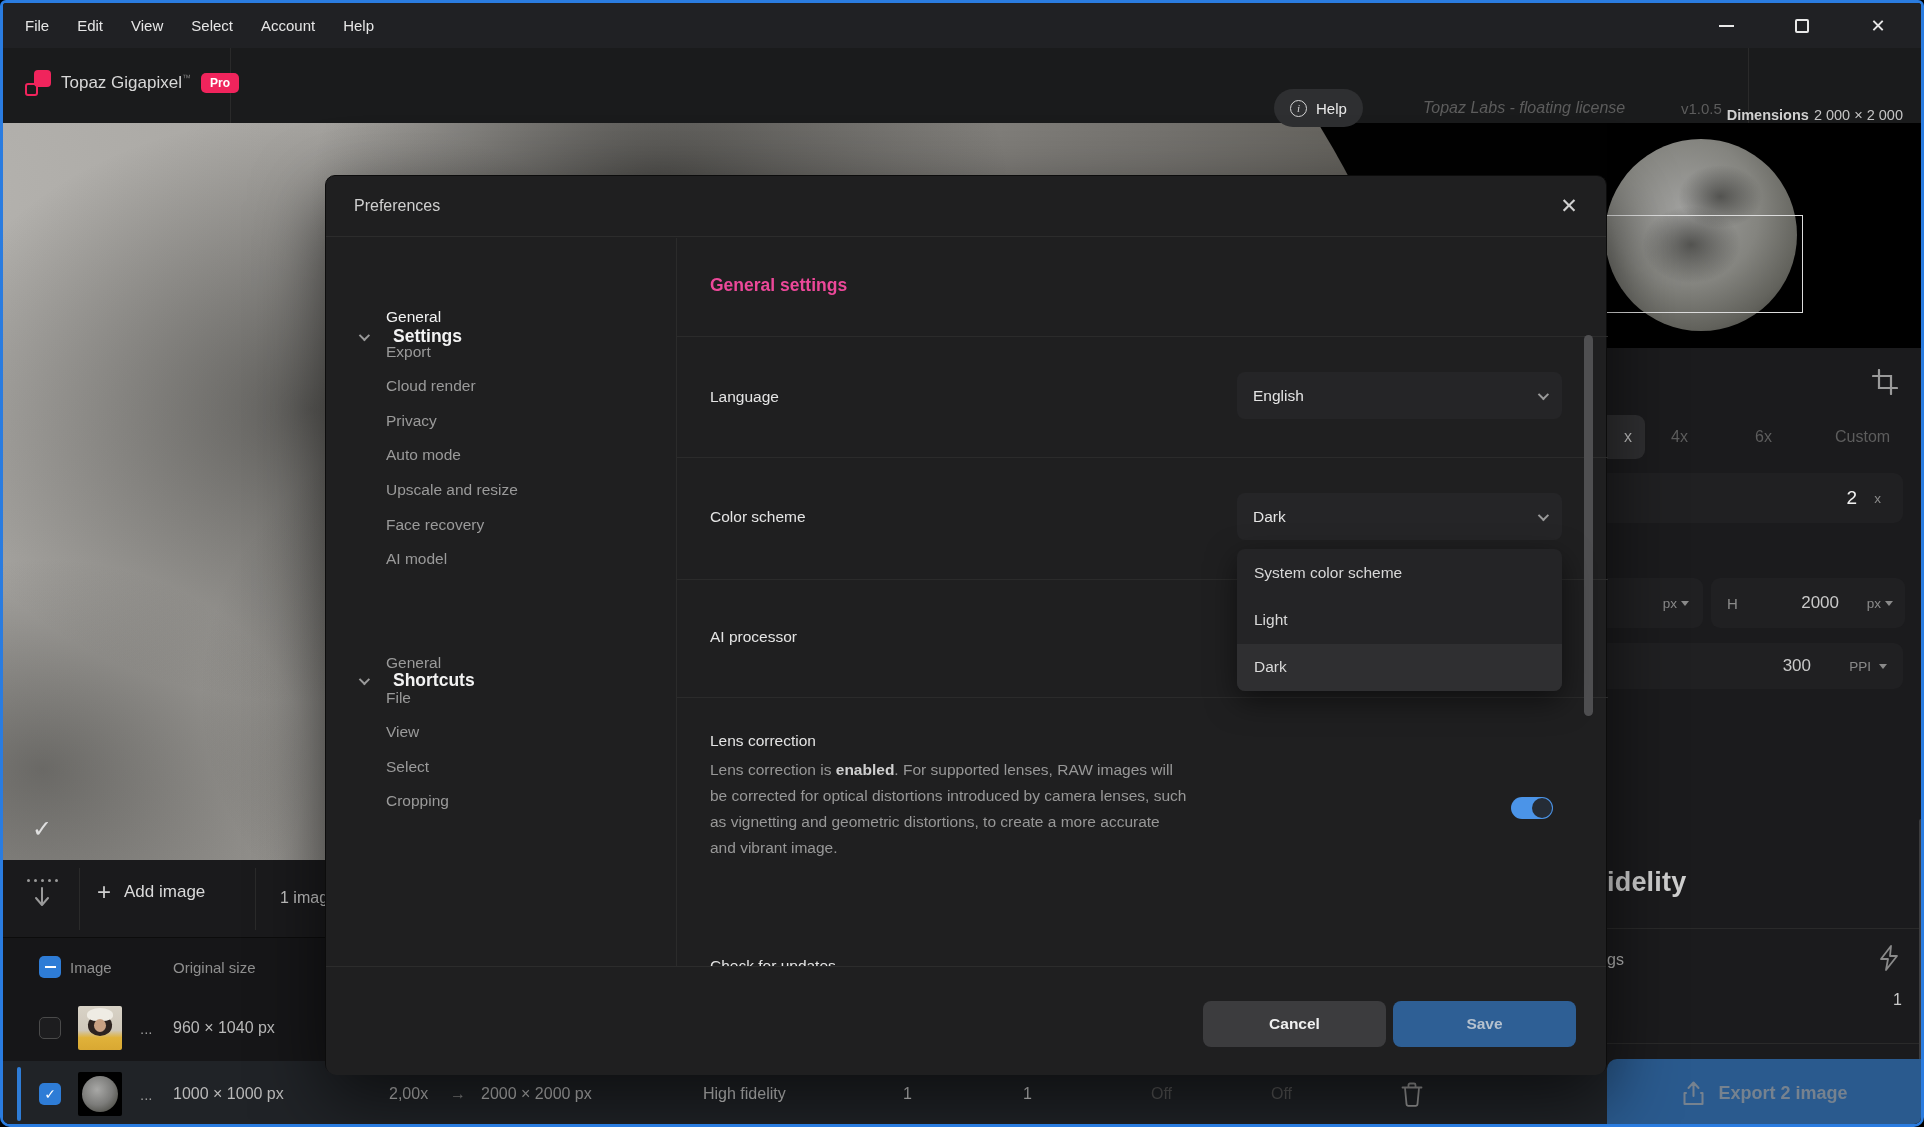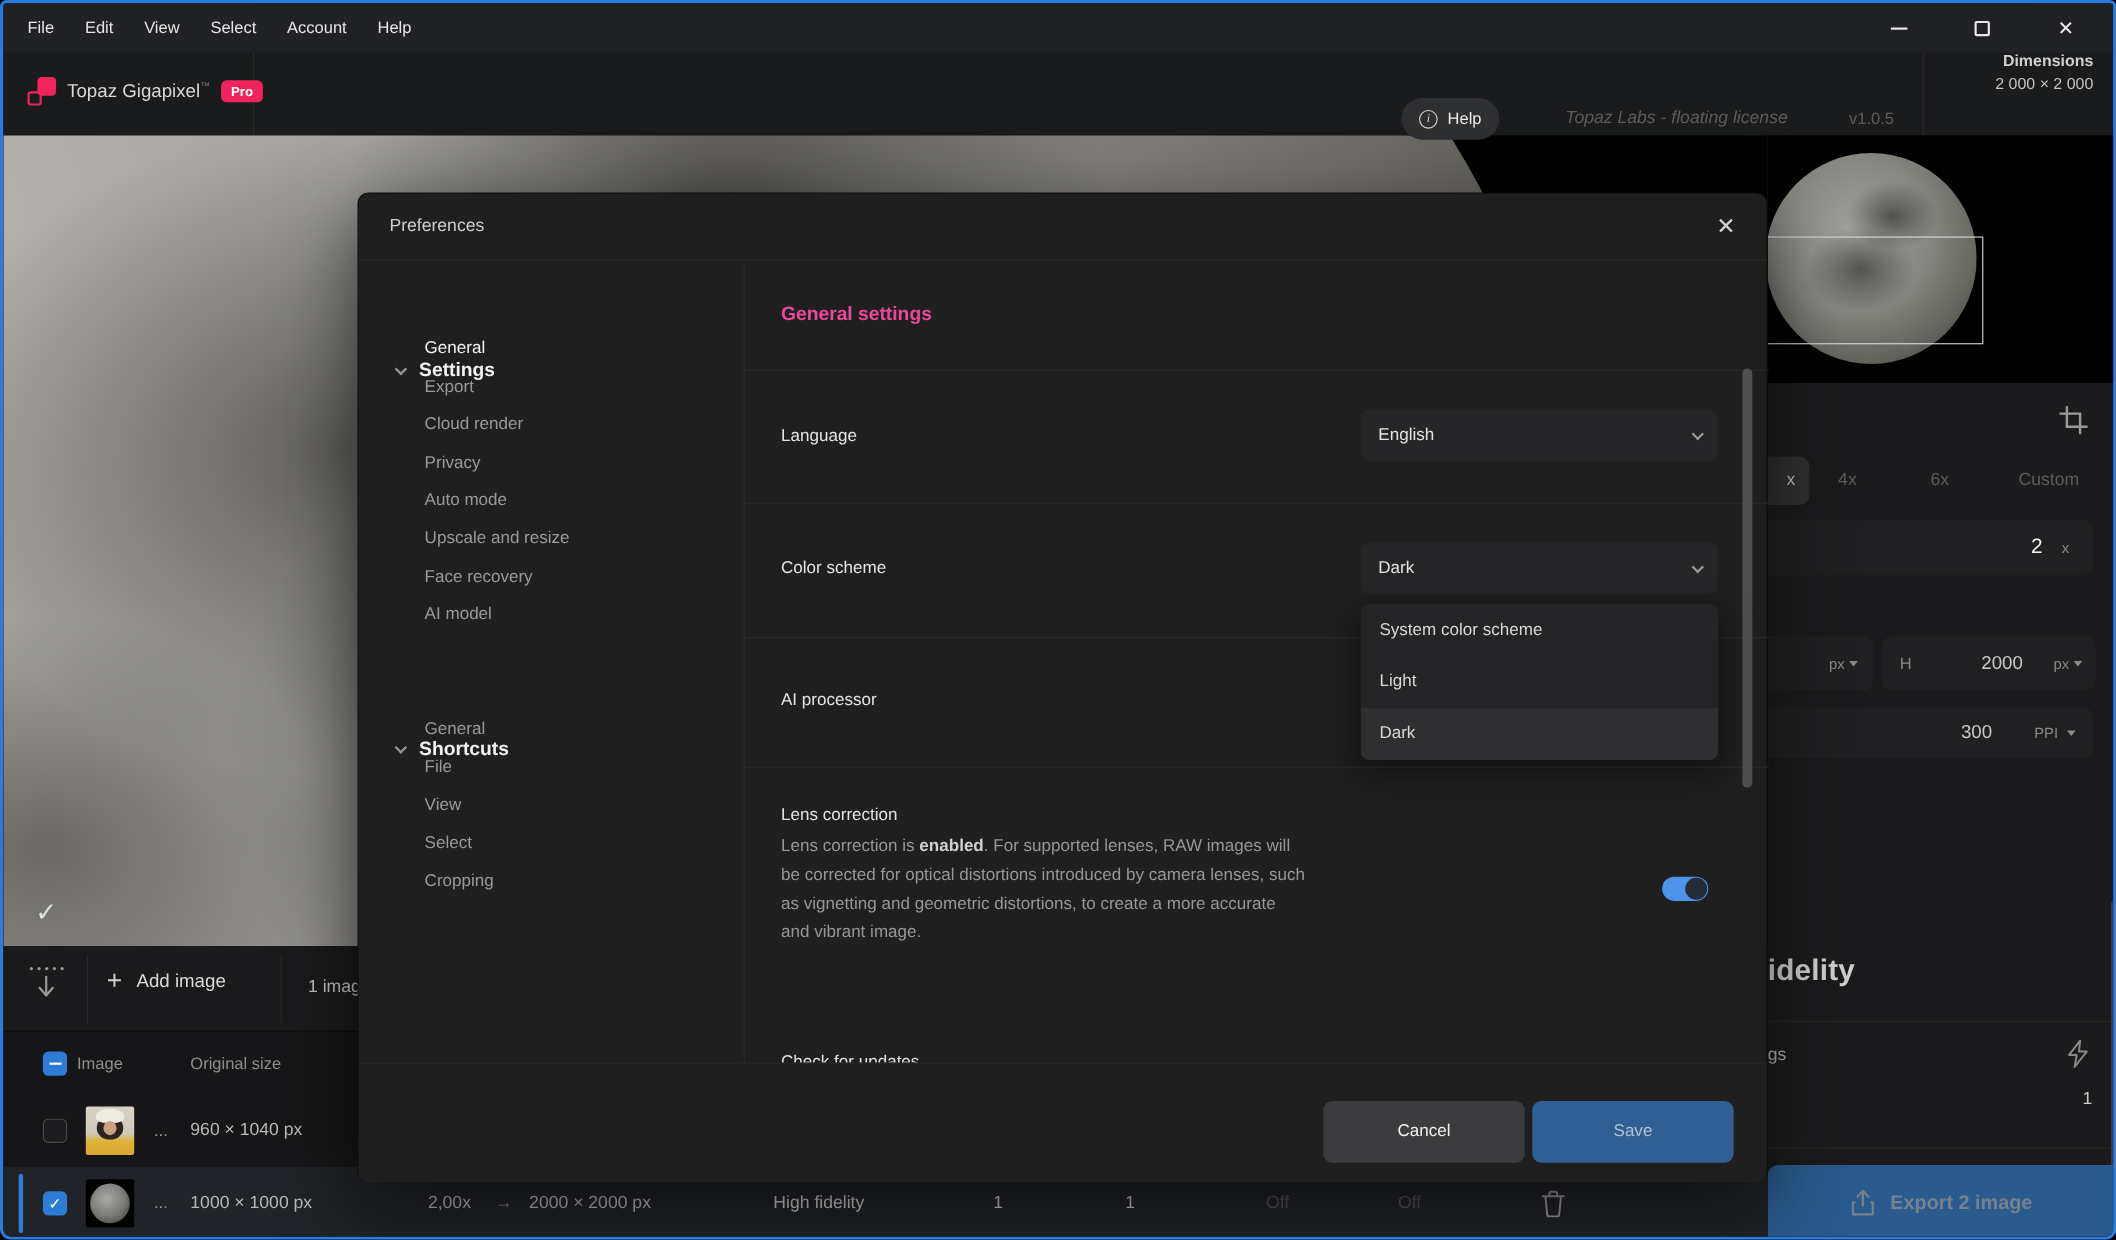--- a/index.html
+++ b/index.html
@@ -28,21 +28,21 @@
   .logo-text { color:#d8d8d8; font-size:17px; }
   .logo-tm { color:#7a7a7a; font-size:9px; vertical-align:super; }
   .pro-badge { background:#f0245c; color:#fff; font-size:12px; font-weight:bold; padding:3px 9px; border-radius:5px; }
   .help-pill { position:absolute; left:1271px; top:60px; transform:translateY(-50%); height:38px; background:#2e2f31;
                border-radius:19px; display:flex; align-items:center; gap:9px; padding:0 16px; }
   .info-circ { width:17px; height:17px; border:1.5px solid #d5d5d5; border-radius:50%; color:#d5d5d5;
                font-size:11px; display:flex; align-items:center; justify-content:center; font-family:"Liberation Serif",serif; font-style:italic; }
   .help-label { color:#eaeaea; font-size:15px; }
   .license-text { position:absolute; left:1420px; top:60px; transform:translateY(-50%); color:#5c5c5c; font-size:16px; font-style:italic; }
   .version-text { position:absolute; left:1678px; top:60px; transform:translateY(-50%); color:#5c5c5c; font-size:15px; }
-  .dims { position:absolute; right:18px; top:0; height:75px; display:flex; flex-direction:column; justify-content:flex-start; align-items:flex-end; gap:5px; }
+  .dims { position:absolute; right:18px; top:0; height:75px; display:flex; flex-direction:row; justify-content:space-between; align-items:flex-end; gap:5px; }
   .dims-label { color:#d0d0d0; font-size:14.5px; font-weight:bold; }
   .dims-value { color:#c4c4c4; font-size:14.5px; }
 
   
   .canvas { position:absolute; left:0; top:120px; width:1604px; height:815px; background:#020202; overflow:hidden; z-index:1; }
   .moon-big { position:absolute; left:-620px; top:-470px; width:2060px; height:1800px; border-radius:50%;
     background:
       radial-gradient(ellipse 500px 360px at 62% 30%, rgba(18,18,16,.55), transparent 70%),
       radial-gradient(ellipse 560px 420px at 45% 42%, rgba(26,26,24,.5), transparent 70%),
       radial-gradient(ellipse 640px 480px at 62% 58%, rgba(16,16,14,.55), transparent 72%),
@@ -124,40 +124,40 @@
 
   
   .dialog { position:absolute; left:322px; top:172px; width:1282px; height:899px; background:#1f1f20; border-radius:10px;
             box-shadow:0 24px 70px rgba(0,0,0,.6); z-index:50; border:1px solid #0c0c0c; }
   .dlg-header { position:absolute; left:0; top:0; width:100%; height:61px; border-bottom:1px solid #2c2c2c; }
   .dlg-title { position:absolute; left:28px; top:50%; transform:translateY(-50%); color:#cfcfcf; font-size:16px; }
   .dlg-close { position:absolute; right:22px; top:50%; transform:translateY(-50%); color:#d0d0d0; font-size:21px; width:30px; height:30px;
                display:flex; align-items:center; justify-content:center; }
   .dlg-side { position:absolute; left:0; top:62px; width:350px; height:837px; }
   .dlg-side-div { position:absolute; left:350px; top:62px; width:1px; height:728px; background:#2b2b2b; }
-  .side-sec-head { position:absolute; left:33px; display:flex; align-items:center; gap:14px; }
+  .side-sec-head { position:absolute; left:33px; display:flex; align-items:center; gap:26px; }
   .side-sec-head .lbl { color:#f2f2f2; font-size:17.5px; font-weight:bold; }
   .chev { display:inline-block; width:8px; height:8px; border-right:2px solid #9a9a9a; border-bottom:2px solid #9a9a9a; transform:rotate(45deg) translateY(-2px); }
   .side-list { position:absolute; left:60px; list-style:none; }
   .side-list li { height:34.6px; line-height:34.6px; color:#9a9a9a; font-size:15.5px; }
   .side-list li.active { color:#f2f2f2; }
   .dlg-main-title { position:absolute; left:384px; top:99px; color:#ec4899; font-size:17.5px; font-weight:bold; }
   .dlg-hr { position:absolute; left:351px; width:931px; height:1px; background:#2b2b2b; }
   .row-label { position:absolute; left:384px; color:#e4e4e4; font-size:15.5px; }
   .select { position:absolute; left:911px; width:325px; height:47px; background:#252527; border-radius:8px;
             display:flex; align-items:center; padding:0 16px; }
   .select .val { color:#e4e4e4; font-size:15.5px; flex:1; }
   .lens-desc { position:absolute; left:384px; top:581px; width:478px; color:#979797; font-size:15.5px; line-height:26px; }
   .lens-desc b { color:#cfcfcf;margin-top:32px; }
   .toggle { position:absolute; left:1185px; top:621px; width:42px; height:22px; background:#4b94e8; border-radius:11px; }
   .toggle .knob { position:absolute; right:1px; top:1px; width:20px; height:20px; background:#252c36; border-radius:50%; }
   .clipfrag { position:absolute; left:384px; top:781px; height:9px; overflow:hidden; }
   .clipfrag span { color:#e4e4e4; font-size:15.5px; }
   .dlg-footer { position:absolute; left:0; top:790px; width:100%; height:109px; border-top:1px solid #2c2c2c; background:#1f1f20; border-radius:0 0 10px 10px; }
-  .btn { position:absolute; top:34px; width:183px; height:56px; border-radius:8px; display:flex; align-items:center; justify-content:center; font-size:15.5px; }
+  .btn { position:absolute; top:34px; width:183px; height:46px; border-radius:8px; display:flex; align-items:center; justify-content:center; font-size:15.5px;font-weight:bold; }
   .btn-cancel { left:877px; background:#3c3c3e; color:#f0f0f0; }
   .btn-save { left:1067px; background:#2e5f95; color:#b5c1ce; }
   .dlg-scroll { position:absolute; left:1258px; top:159px; width:9px; height:381px; background:#4f4f51; border-radius:5px; }
   .dropdown { position:absolute; left:911px; top:373px; width:325px; height:142px; background:#242426; border-radius:8px;
               box-shadow:0 10px 30px rgba(0,0,0,.5); z-index:60; overflow:hidden; }
   .dropdown .opt { height:47.33px; display:flex; align-items:center; padding:0 17px; color:#d8d8d8; font-size:15.5px; }
   .dropdown .opt.hl { background:#2f2f31; }
 
   svg { display:block; }
 </style>

